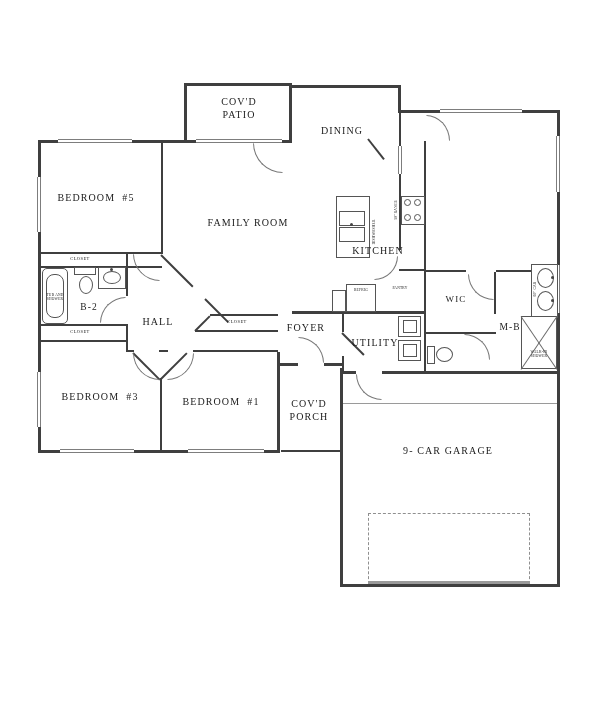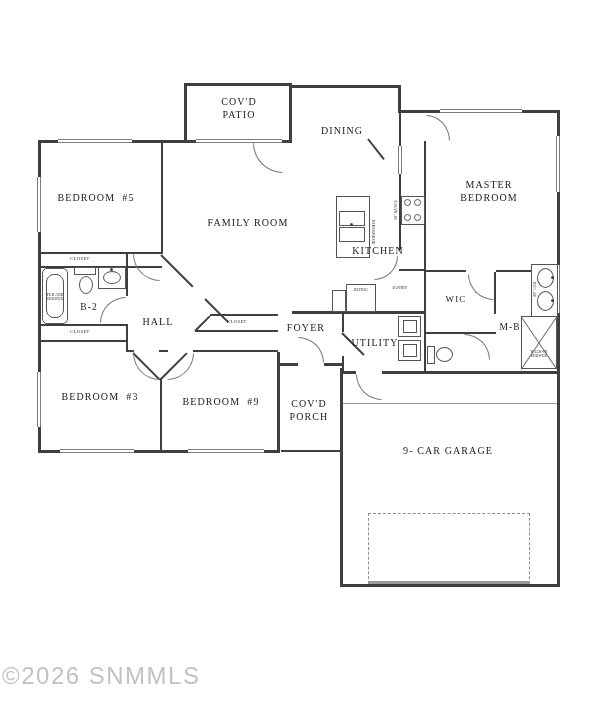--- a/index.html
+++ b/index.html
@@ -163,35 +163,31 @@
   <div class="dashbox" style="left:368px;top:513px;width:162px;height:71px"></div>
   <div class="lt" style="left:368px;top:581px;width:162px;height:3px"></div>
 
   <div class="lbl" style="left:239px;top:108px">
     <span>COV'D</span><span>PATIO</span>
   </div>
   <div class="lbl" style="left:342px;top:130px">DINING</div>
   <div class="lbl" style="left:96px;top:197px">BEDROOM  #5</div>
   <div class="lbl" style="left:248px;top:222px">FAMILY ROOM</div>
   <div class="lbl" style="left:378px;top:250px">KITCHEN</div>
-  <div class="lbl" style="left:489px;top:191px">
-    <span>MASTER</span><span>BEDROOM</span>
-  </div>
   <div class="lbl" style="left:456px;top:300px;font-size:9px">WIC</div>
   <div class="lbl" style="left:510px;top:327px;font-size:9.5px">M-B</div>
   <div class="lbl" style="left:158px;top:321px">HALL</div>
   <div class="lbl" style="left:89px;top:307px;font-size:9.5px">B-2</div>
   <div class="lbl" style="left:306px;top:327px">FOYER</div>
   <div class="lbl" style="left:375px;top:342px">UTILITY</div>
   <div class="lbl" style="left:100px;top:396px">BEDROOM  #3</div>
-  <div class="lbl" style="left:221px;top:401px">BEDROOM  #9</div>
+  <div class="lbl" style="left:221px;top:401px">BEDROOM  #1</div>
   <div class="lbl" style="left:309px;top:410px">
     <span>COV'D</span><span>PORCH</span>
   </div>
   <div class="lbl" style="left:448px;top:450px">9- CAR GARAGE</div>
 
   <div class="lbl sm" style="left:80px;top:259px">CLOSET</div>
   <div class="lbl sm" style="left:80px;top:332px">CLOSET</div>
   <div class="lbl sm" style="left:237px;top:322px">CLOSET</div>
 
-  <div class="wm">©2026 SNMMLS</div>
 
 </div>
 
 </body></html>

